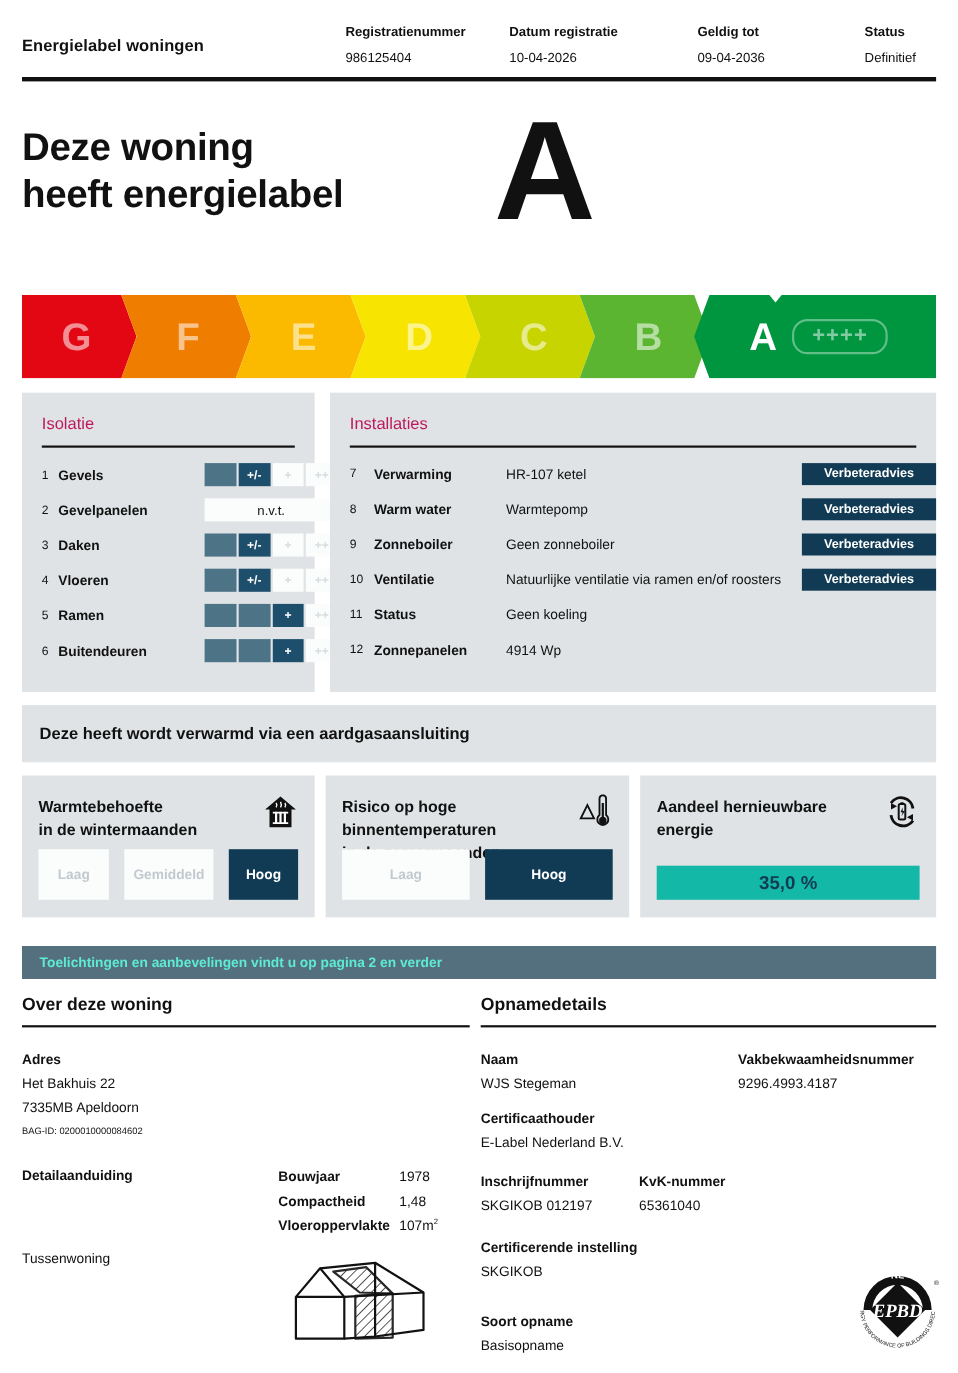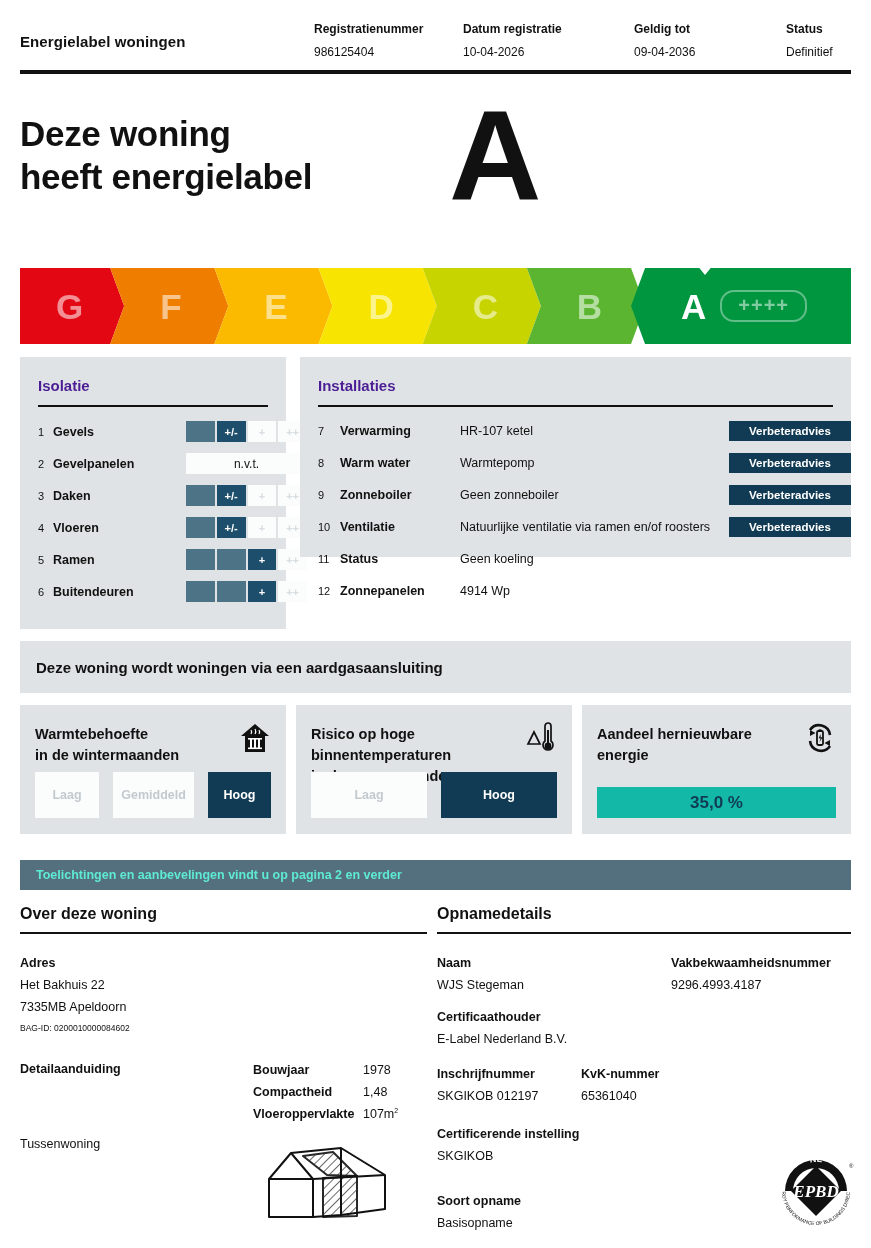--- a/index.html
+++ b/index.html
@@ -63,25 +63,25 @@
     border-top: 16px solid #ffffff;
     z-index: 5;
   }
   .marker-bg {
     position: absolute; left: 688px; top: 255px;
     width: 34px; height: 13px; background: #ffffff; z-index: 4;
   }
 
   
   .panel { position: absolute; background: #dfe3e5; }
-  .panel-title { font-size: 15px; font-weight: bold; color: #4c1d95; }
+  .panel-title { font-size: 15px; font-weight: normal; color: #be185d; }
   .panel-rule { height: 2px; background: #111; }
 
   #isolatie { left: 20px; top: 357px; width: 266px; height: 272px; }
-  #installaties { left: 300px; top: 357px; width: 551px; height: 200px; }
+  #installaties { left: 300px; top: 357px; width: 551px; height: 272px; }
 
   .iso-row { position: absolute; left: 18px; height: 21px; display: flex; align-items: center; }
   .rank-num { width: 15px; font-size: 11px; color: #111; }
   .rank-name { font-size: 12.5px; font-weight: bold; color: #111; }
   .bar { position: absolute; left: 148px; top: 0; width: 121px; height: 21px; display: flex; gap: 2px; }
   .cell {
     flex: 1; display: flex; align-items: center; justify-content: center;
     font-size: 11px; font-weight: bold;
   }
   .cell.empty { background: #fbfcfc; color: #d7dde1; }
@@ -322,21 +322,21 @@
         </div>
         <div class="ins-row" style="top: 223px; width: 515px;">
           <span class="rank-num" style="width: 22px;">12</span>
           <span class="rank-name">Zonnepanelen</span>
           <span class="ins-val">4914 Wp</span>
         </div>
       </div>
   </div>
 
   <div id="gasbanner">
-    <div class="gas-text">Deze woning wordt woningen via een aardgasaansluiting</div>
+    <div class="gas-text">Deze heeft wordt verwarmd via een aardgasaansluiting</div>
   </div>
 
   <div class="card" id="card0">
     <div class="card-title">
       <span>Warmtebehoefte</span><br>
       <span>in de wintermaanden</span>
     </div>
     <div class="card-icon">
       <svg viewBox="0 0 32 32" width="32" height="32">
         <path d="M16 2 L30 14 L26 14 L26 30 L6 30 L6 14 L2 14 Z" fill="#111"></path>

